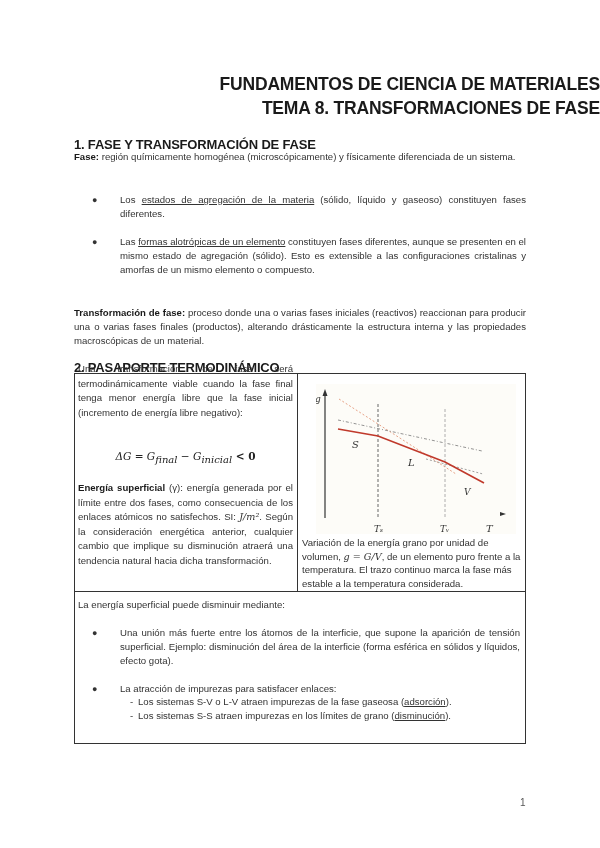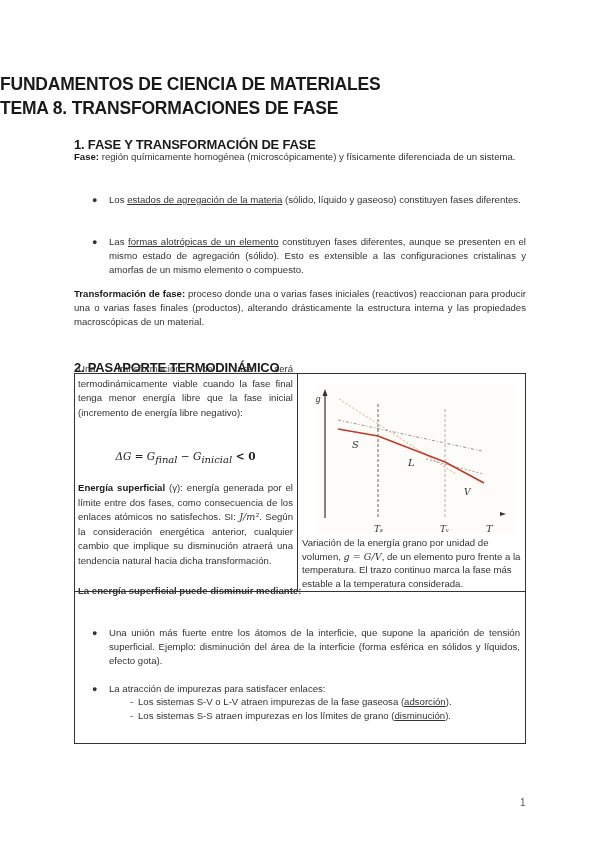--- a/index.html
+++ b/index.html
@@ -1,26 +1,26 @@
 <!DOCTYPE html>
 <html><head>
 <meta charset="utf-8">
 <style>
   html, body { margin:0; padding:0; background:#ffffff; }
   body { width:600px; height:848px; position:relative; overflow:hidden;
          font-family:"Liberation Sans", sans-serif; color:#222; }
-  .title { position:absolute; left:0; width:600px; text-align:left; font-weight:bold;
+  .title { position:absolute; left:0; width:600px; text-align:right; font-weight:bold;
            font-size:17.5px; color:#1a1a1a; letter-spacing:-0.2px; }
   .t1 { top:74px; } .t2 { top:98px; }
   .h { position:absolute; left:74px; font-weight:bold; font-size:13px; color:#1a1a1a; letter-spacing:-0.2px; }
   .p { position:absolute; left:74px; width:452px; font-size:9.6px; line-height:14px; text-align:justify; color:#333; }
   .p b { color:#1a1a1a;margin-top:16px; }
   .bullet { position:absolute; left:92px; width:434px; font-size:9.6px; line-height:14px; color:#333; text-align:justify; }
   .bullet .dot { position:absolute; left:0; top:0; font-size:9px; }
-  .bullet .txt { display:block; margin-left:17px; }
+  .bullet .txt { display:block; margin-left:28px; }
   .u { text-decoration:underline; }
   .box { position:absolute; left:74px; top:373px; width:452px; height:371px; border:1px solid #333; box-sizing:border-box; }
   .vdiv { position:absolute; left:297px; top:373px; width:1px; height:218px; background:#333; }
   .hdiv { position:absolute; left:74px; top:591px; width:452px; height:1px; background:#333; }
   .cell { position:absolute; font-size:9.6px; line-height:14.5px; color:#333; text-align:justify; }
   .formula { position:absolute; left:78px; top:450px; width:215px; text-align:center; font-family:"DejaVu Serif", serif; font-style:italic; font-size:10.5px; color:#222; }
   .formula sub { font-size:10px; }
   .chart { position:absolute; left:316px; top:384px; width:200px; height:150px; background:#fdfcf8; }
   .caption { position:absolute; left:302px; top:536px; width:222px; font-size:9.6px; line-height:13.6px; color:#333; }
   .pageno { position:absolute; left:520px; top:797px; font-size:10px; color:#555; }
@@ -40,21 +40,21 @@
 
 <div class="bullet" style="top:193px">
   <span class="dot">●</span>
   <span class="txt"><span>Los </span><span class="u">estados de agregación de la materia</span><span> (sólido, líquido y gaseoso) constituyen fases diferentes.</span></span>
 </div>
 <div class="bullet" style="top:235px">
   <span class="dot">●</span>
   <span class="txt"><span>Las </span><span class="u">formas alotrópicas de un elemento</span><span> constituyen fases diferentes, aunque se presenten en el mismo estado de agregación (sólido). Esto es extensible a las configuraciones cristalinas y amorfas de un mismo elemento o compuesto.</span></span>
 </div>
 
-<div class="p" style="top:287px"><b>Transformación de fase:</b><span> proceso donde una o varias fases iniciales (reactivos) reaccionan para producir una o varias fases finales (productos), alterando drásticamente la estructura interna y las propiedades macroscópicas de un material.</span></div>
+<div class="p" style="top:306px"><b>Transformación de fase:</b><span> proceso donde una o varias fases iniciales (reactivos) reaccionan para producir una o varias fases finales (productos), alterando drásticamente la estructura interna y las propiedades macroscópicas de un material.</span></div>
 
 <div class="h" style="top:360px">2. PASAPORTE TERMODINÁMICO</div>
 
 <div class="box"></div>
 <div class="vdiv"></div>
 <div class="hdiv"></div>
 
 <div class="cell" style="left:78px; top:362px; width:215px;">Una transformación de fase será termodinámicamente viable cuando la fase final tenga menor energía libre que la fase inicial (incremento de energía libre negativo):</div>
 
 <div class="formula"><span>ΔG = G</span><sub>final</sub><span> − G</span><sub>inicial</sub><span style="font-style:normal;font-weight:bold"> &lt; 0</span></div>
@@ -78,21 +78,21 @@
     <text x="92" y="82" font-size="10" font-style="italic" font-family="DejaVu Serif, serif" fill="#333">L</text>
     <text x="148" y="111" font-size="9" font-style="italic" font-family="DejaVu Serif, serif" fill="#333">V</text>
     <text x="58" y="148" font-size="9" font-style="italic" font-family="DejaVu Serif, serif" fill="#333">Tₛ</text>
     <text x="124" y="148" font-size="9" font-style="italic" font-family="DejaVu Serif, serif" fill="#333">Tᵥ</text>
     <text x="170" y="148" font-size="10" font-style="italic" font-family="DejaVu Serif, serif" fill="#333">T</text>
   </svg>
 </div>
 
 <div class="caption"><span>Variación de la energía grano por unidad de volumen, </span><span class="it">g = G/V</span><span>, de un elemento puro frente a la temperatura. El trazo continuo marca la fase más estable a la temperatura considerada.</span></div>
 
-<div class="cell" style="left:78px; top:584px; width:440px;font-weight:bold;">La energía superficial puede disminuir mediante:</div>
+<div class="cell" style="left:78px; top:598px; width:440px;">La energía superficial puede disminuir mediante:</div>
 
 <div class="bullet" style="top:626px; left:92px; width:428px;">
   <span class="dot">●</span>
   <span class="txt">Una unión más fuerte entre los átomos de la interficie, que supone la aparición de tensión superficial. Ejemplo: disminución del área de la interficie (forma esférica en sólidos y líquidos, efecto gota).</span>
 </div>
 <div class="bullet" style="top:682px; left:92px; width:428px;">
   <span class="dot">●</span>
   <span class="txt">La atracción de impurezas para satisfacer enlaces:</span>
 </div>
 <div class="sub" style="top:695px;">

